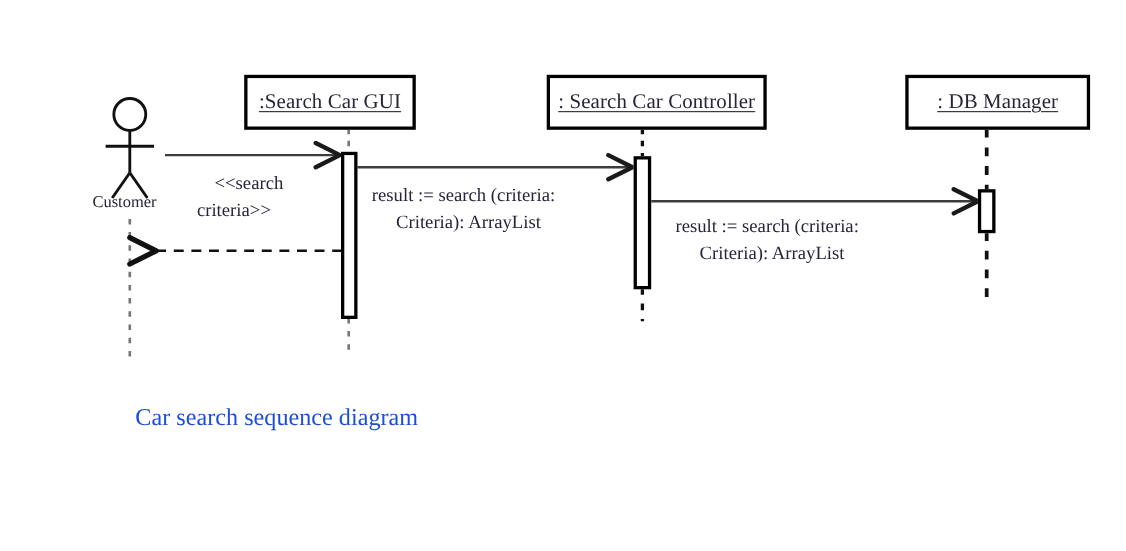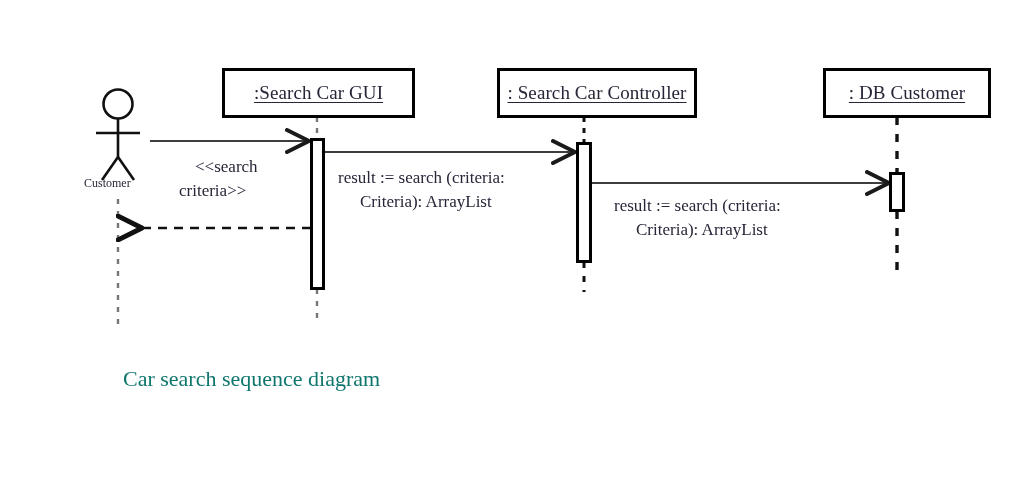--- a/index.html
+++ b/index.html
@@ -39,38 +39,38 @@
     font-family: "Liberation Serif", "DejaVu Serif", serif;
     font-size: 19px;
     color: #262638;
     text-decoration: underline;
     text-underline-offset: 3px;
     white-space: nowrap;
     letter-spacing: 0.1px;
   }
   .actor-label {
     position: absolute;
-    font-size: 12px;
+    font-size: 15px;
     color: #262638;
     white-space: nowrap;
   }
   .msg-label {
     position: absolute;
     font-size: 17px;
     line-height: 1.38;
     color: #262638;
     white-space: pre;
   }
   .msg-label.center {
     text-align: right;
   }
   .caption {
     position: absolute;
     font-size: 22px;
-    color: #0f766e;
+    color: #1d4ed8;
     white-space: nowrap;
   }
   .activation {
     position: absolute;
     box-sizing: border-box;
     background: #ffffff;
     border: 3px solid #000000;
   }
 </style>
 </head>
@@ -110,30 +110,30 @@
 
     <line x1="150" y1="141" x2="309" y2="141" stroke="#3d3d3d" stroke-width="2.2" marker-end="url(#openArrow)"></line>
 
     <line x1="322" y1="152" x2="575" y2="152" stroke="#3d3d3d" stroke-width="2.2" marker-end="url(#openArrow)"></line>
 
     <line x1="592" y1="183" x2="889" y2="183" stroke="#3d3d3d" stroke-width="2.2" marker-end="url(#openArrow)"></line>
 
     <line x1="311" y1="228" x2="142" y2="228" stroke="#111111" stroke-width="2.4" stroke-dasharray="9,7" marker-end="url(#openArrowLeft)"></line>
   </svg>
 
-  <div class="lifeline-box" style="left:222px; top:68px; width:193px; height:50px;">
+  <div class="lifeline-box" style="left:222px; top:68px; width:156px; height:50px;">
     <span class="lifeline-title">:Search Car GUI</span>
   </div>
 
   <div class="lifeline-box" style="left:497px; top:68px; width:200px; height:50px;">
     <span class="lifeline-title">: Search Car Controller</span>
   </div>
 
   <div class="lifeline-box" style="left:823px; top:68px; width:168px; height:50px;">
-    <span class="lifeline-title">: DB Customer</span>
+    <span class="lifeline-title">: DB Manager</span>
   </div>
 
   <div class="activation" style="left:310px; top:138px; width:15px; height:152px;"></div>
 
   <div class="activation" style="left:576px; top:142px; width:16px; height:121px;"></div>
 
   <div class="activation" style="left:889px; top:172px; width:16px; height:40px;"></div>
 
   <div class="actor-label" style="left:84px; top:176px;">Customer</div>
 

